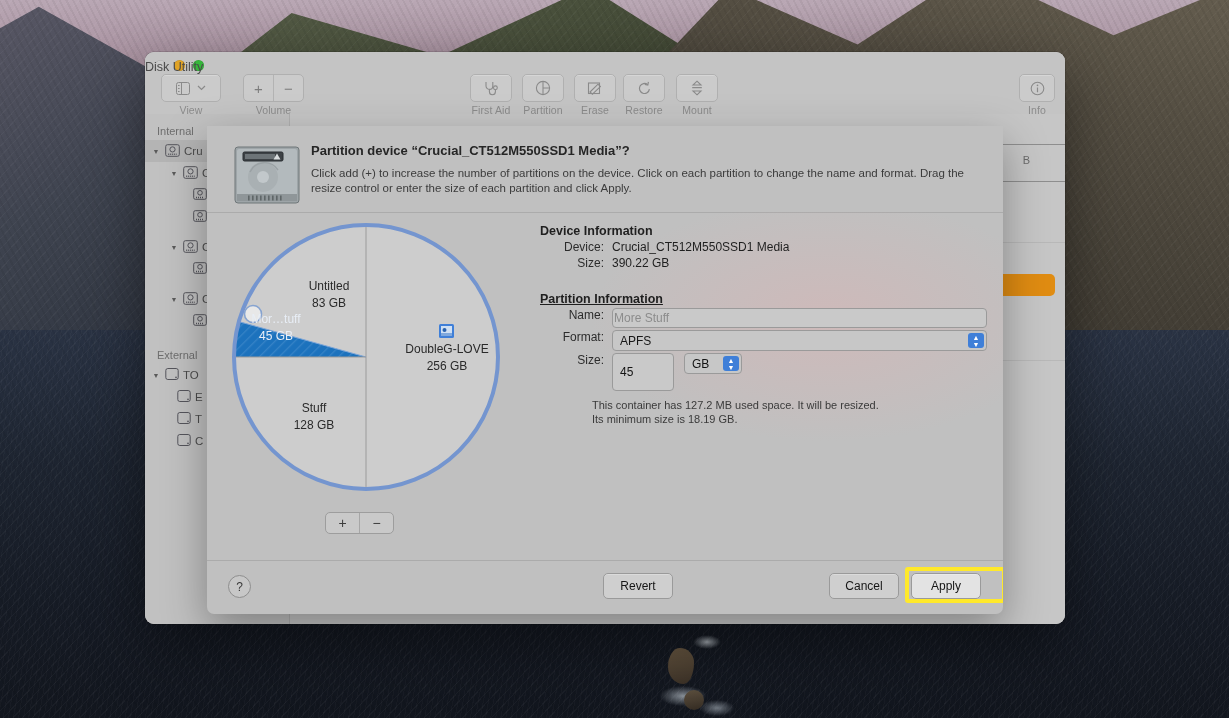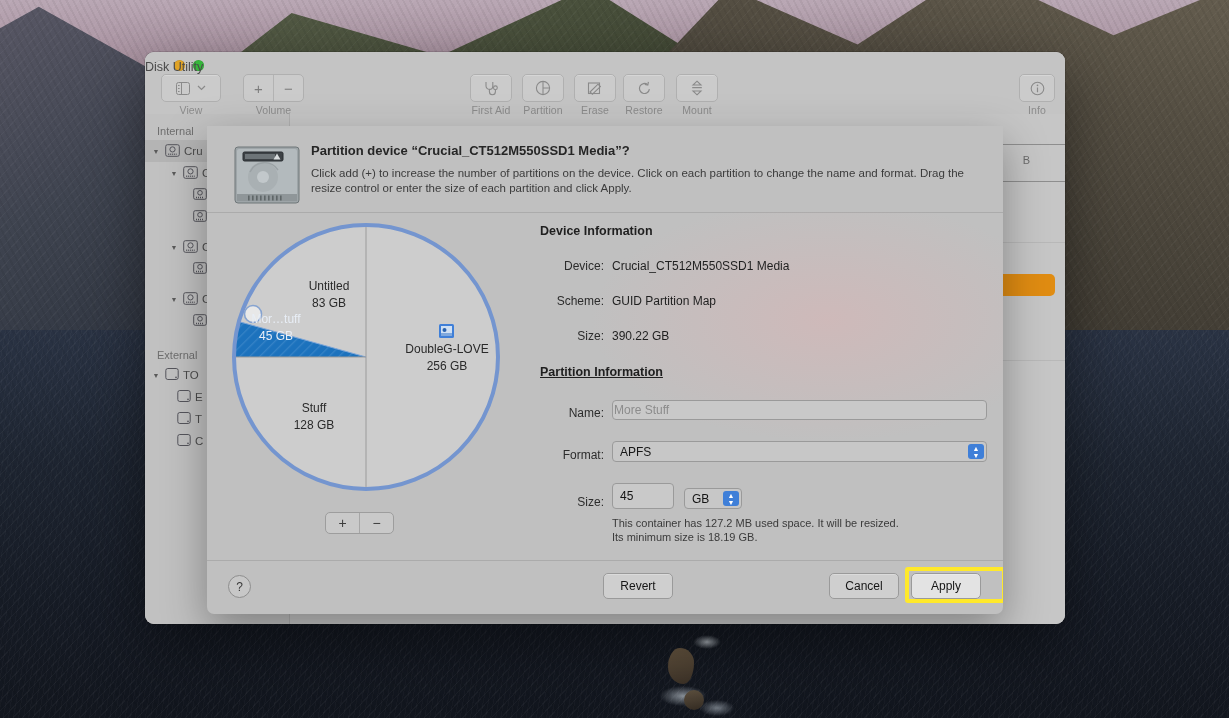--- a/index.html
+++ b/index.html
@@ -98,37 +98,37 @@
   #sheetBodyArea{position:absolute;left:0;top:86px;right:0;height:348px;}
   #pieWrap{position:absolute;left:24px;top:4px;width:270px;height:290px;}
   #pieBtns{position:absolute;left:118px;top:300px;display:flex;
     border:.5px solid #9d9d9d;border-radius:5px;overflow:hidden;background:#c9c9c9;}
   #pieBtns > div{width:33px;height:20px;display:flex;align-items:center;justify-content:center;
     font-size:14px;color:#3c3c3c;}
   #pieBtns > div + div{border-left:.5px solid #a6a6a6;}
 
   #infoCol{position:absolute;left:333px;top:0;right:16px;}
   .h2{font-size:12.5px;font-weight:bold;color:#1f1f1f;}
-  .frow{display:flex;align-items:flex-end;margin-top:21px;}
+  .frow{display:flex;align-items:flex-start;margin-top:2px;}
   .flab{width:64px;text-align:right;font-size:12px;color:#2c2c2c;padding-right:8px;flex:0 0 auto;}
   .fval{font-size:12px;color:#1f1f1f;}
   .inp{flex:1;height:20px;background:#c9c9c9;border:.5px solid #9a9a9a;border-radius:4px;
     display:flex;align-items:center;padding:0 1px;font-size:12px;box-sizing:border-box;}
   .inp.ph{color:#8c8c8c;}
   .sel-ctl{flex:1;height:21px;background:#c7c7c7;border:.5px solid #9a9a9a;border-radius:4px;
     display:flex;align-items:center;padding:0 7px;font-size:12px;color:#171717;position:relative;box-sizing:border-box;}
   .stepper{position:absolute;right:2px;top:2px;bottom:2px;width:16px;background:#3f7fd8;
     border-radius:3px;display:flex;flex-direction:column;align-items:center;justify-content:center;
     color:#fff;font-size:7px;line-height:7px;}
   .num-inp{width:62px;height:20px;background:#c9c9c9;border:.5px solid #9a9a9a;border-radius:4px;
-    display:flex;align-items:center;padding:12px 7px;font-size:12px;color:#141414;box-sizing:border-box;}
+    display:flex;align-items:center;padding:18px 7px;font-size:12px;color:#141414;box-sizing:border-box;}
   .unit-ctl{width:58px;height:21px;margin-left:10px;background:#c7c7c7;border:.5px solid #9a9a9a;
     border-radius:4px;display:flex;align-items:center;padding:0 7px;font-size:12px;color:#141414;
     position:relative;box-sizing:border-box;}
-  .note{margin-left:72px;margin-top:7px;font-size:11px;line-height:14px;color:#3a3a3a;}
+  .note{margin-left:52px;margin-top:7px;font-size:11px;line-height:14px;color:#3a3a3a;}
   .rgrad{position:absolute;left:333px;top:0;right:0;height:240px;pointer-events:none;
     background:radial-gradient(ellipse 330px 170px at 62% 45%,rgba(226,176,176,.42),rgba(226,176,176,0) 72%);}
 
   #sheetFoot{position:absolute;left:0;bottom:0;right:0;height:54px;}
   .help-btn{position:absolute;left:21px;top:15px;width:21px;height:21px;border-radius:50%;
     border:.5px solid #8e8e8e;background:#c7c7c7;display:flex;align-items:center;justify-content:center;
     font-size:12px;color:#3a3a3a;}
   .pbtn{position:absolute;top:13px;height:24px;background:#cfcfcf;border:.5px solid #9a9a9a;
     border-radius:5px;display:flex;align-items:center;justify-content:center;
     font-size:12px;color:#161616;box-shadow:0 .5px 0 rgba(255,255,255,.5) inset;}
@@ -455,24 +455,20 @@
       </div>
 
       <div id="infoCol">
         <div class="h2" style="margin-top:12px;">Device Information</div>
 
         <div class="frow">
           <div class="flab">Device:</div>
           <div class="fval">Crucial_CT512M550SSD1 Media</div>
         </div>
         <div class="frow">
-          <div class="flab">Scheme:</div>
-          <div class="fval">GUID Partition Map</div>
-        </div>
-        <div class="frow">
           <div class="flab">Size:</div>
           <div class="fval">390.22 GB</div>
         </div>
 
         <div class="h2" style="margin-top:22px;text-decoration:underline;">Partition Information</div>
 
         <div class="frow">
           <div class="flab">Name:</div>
           <div class="inp ph">More Stuff</div>
         </div>

